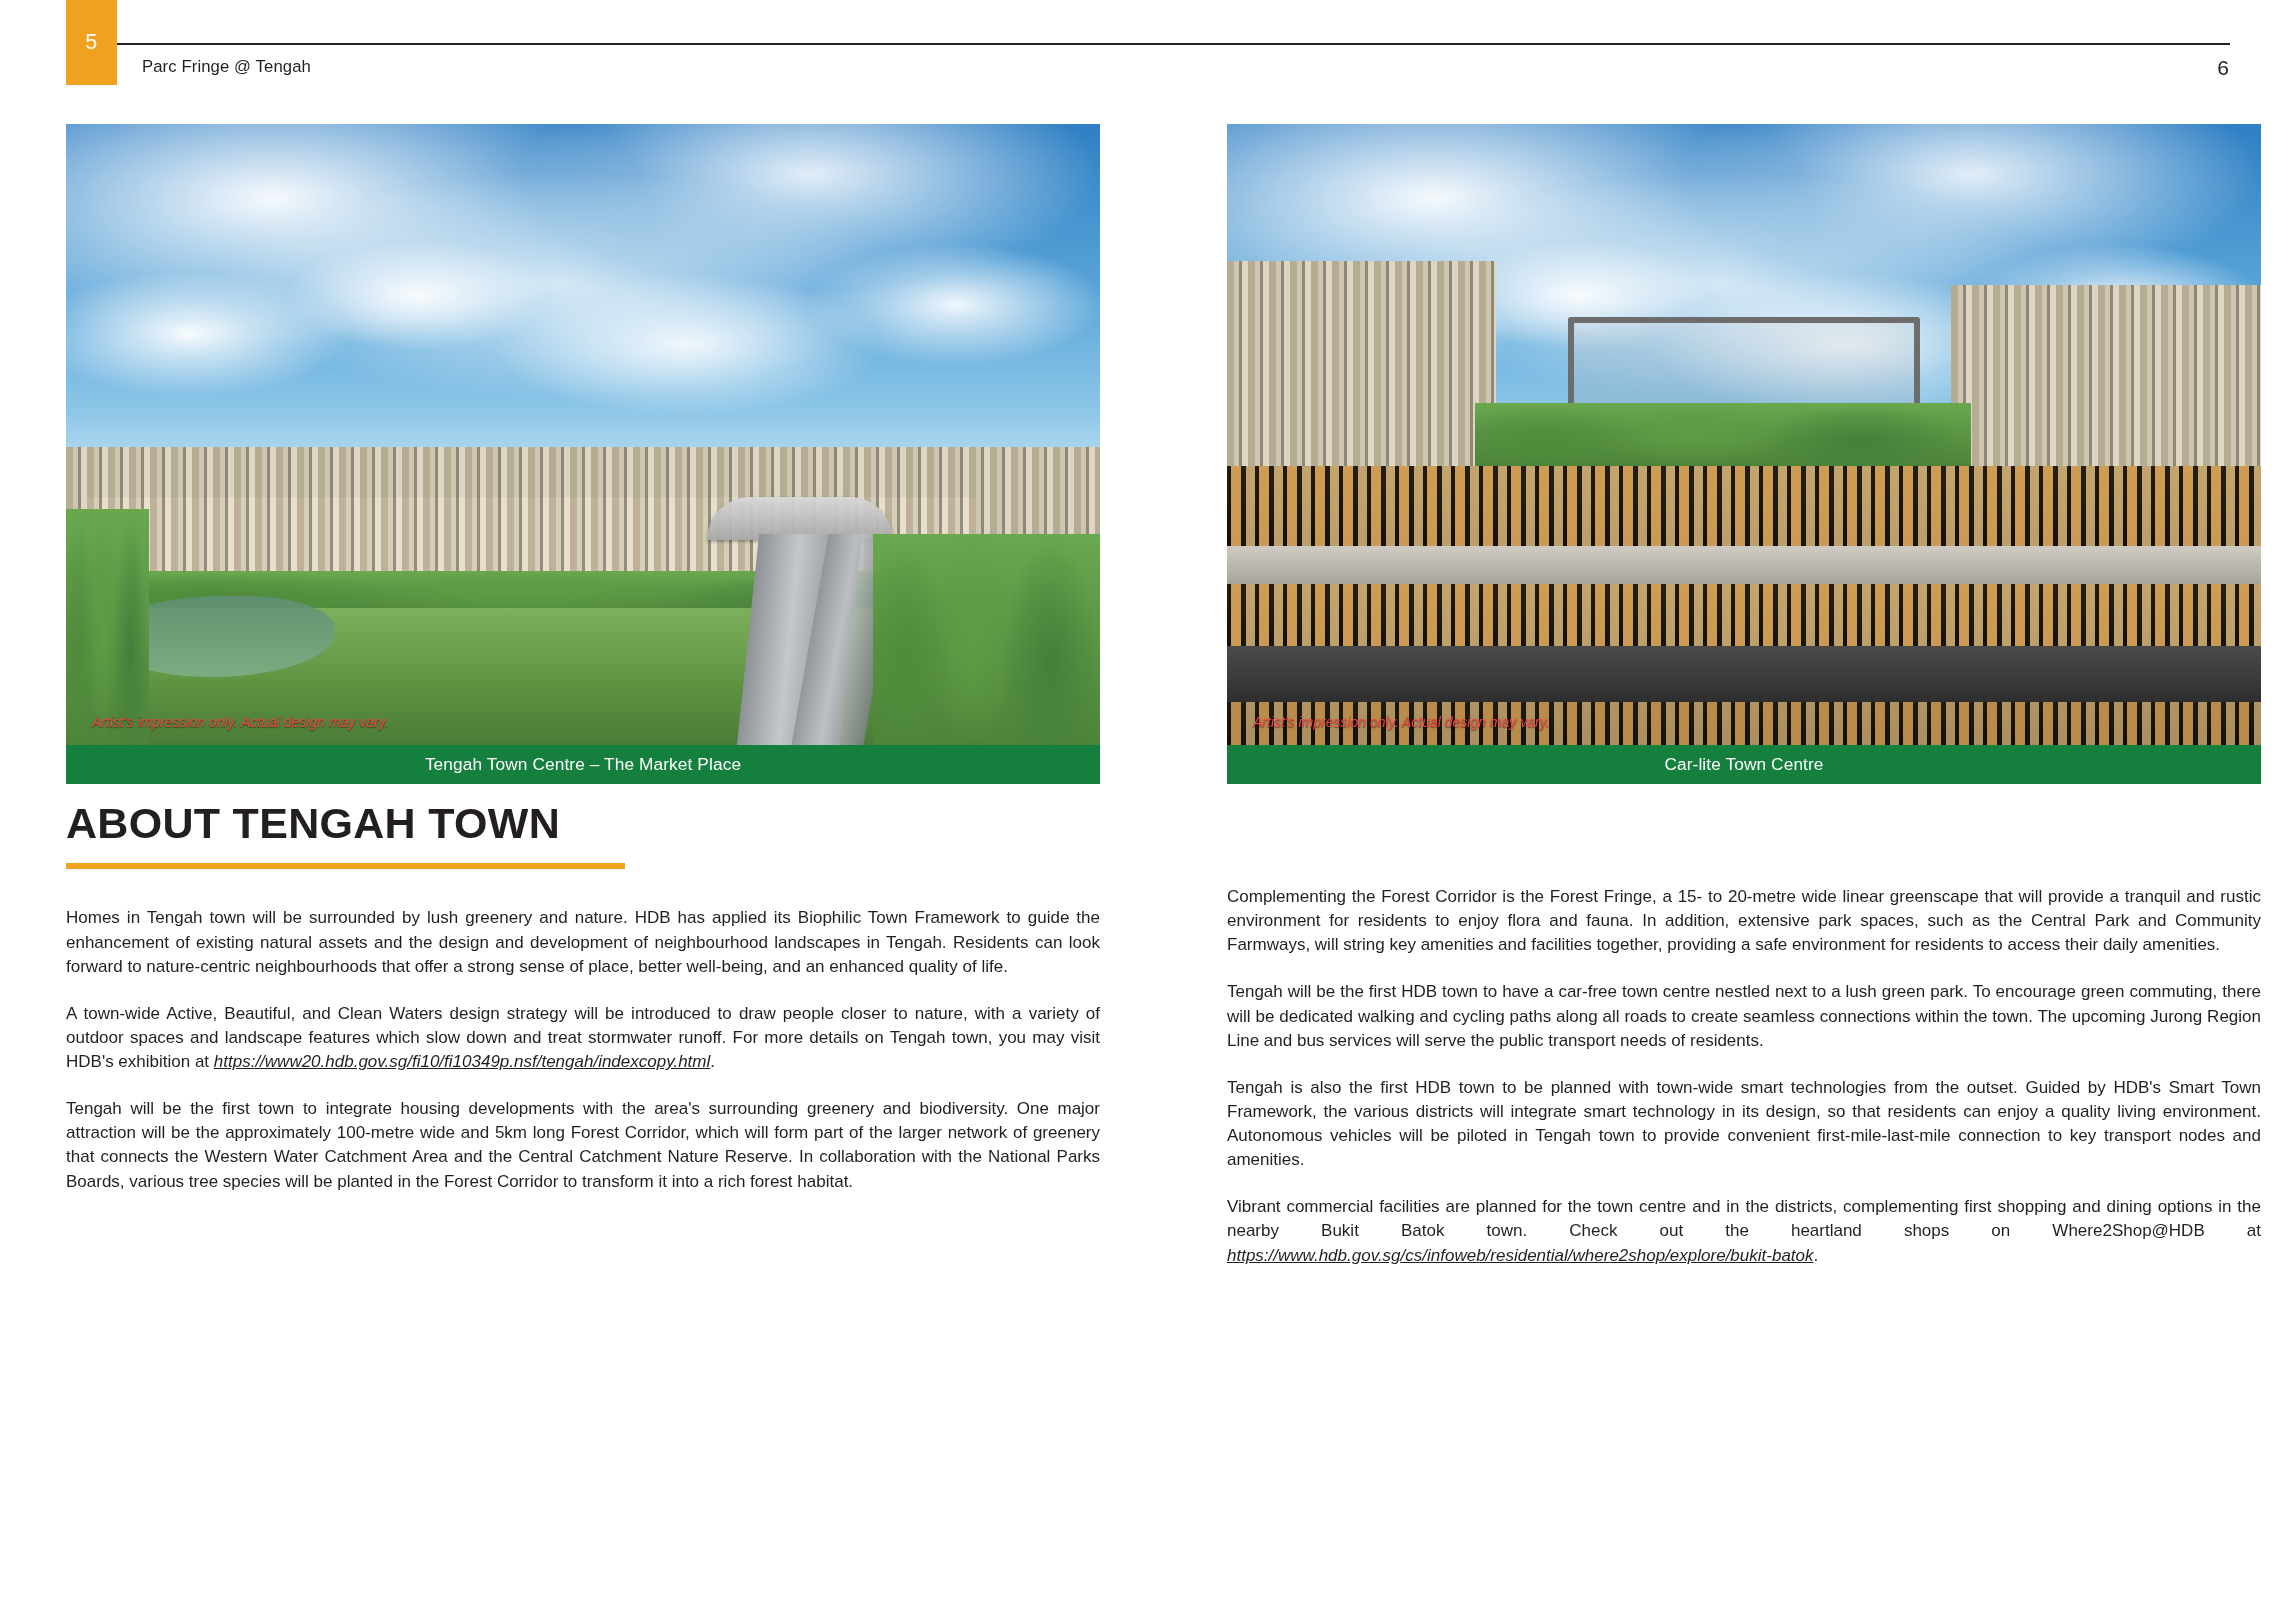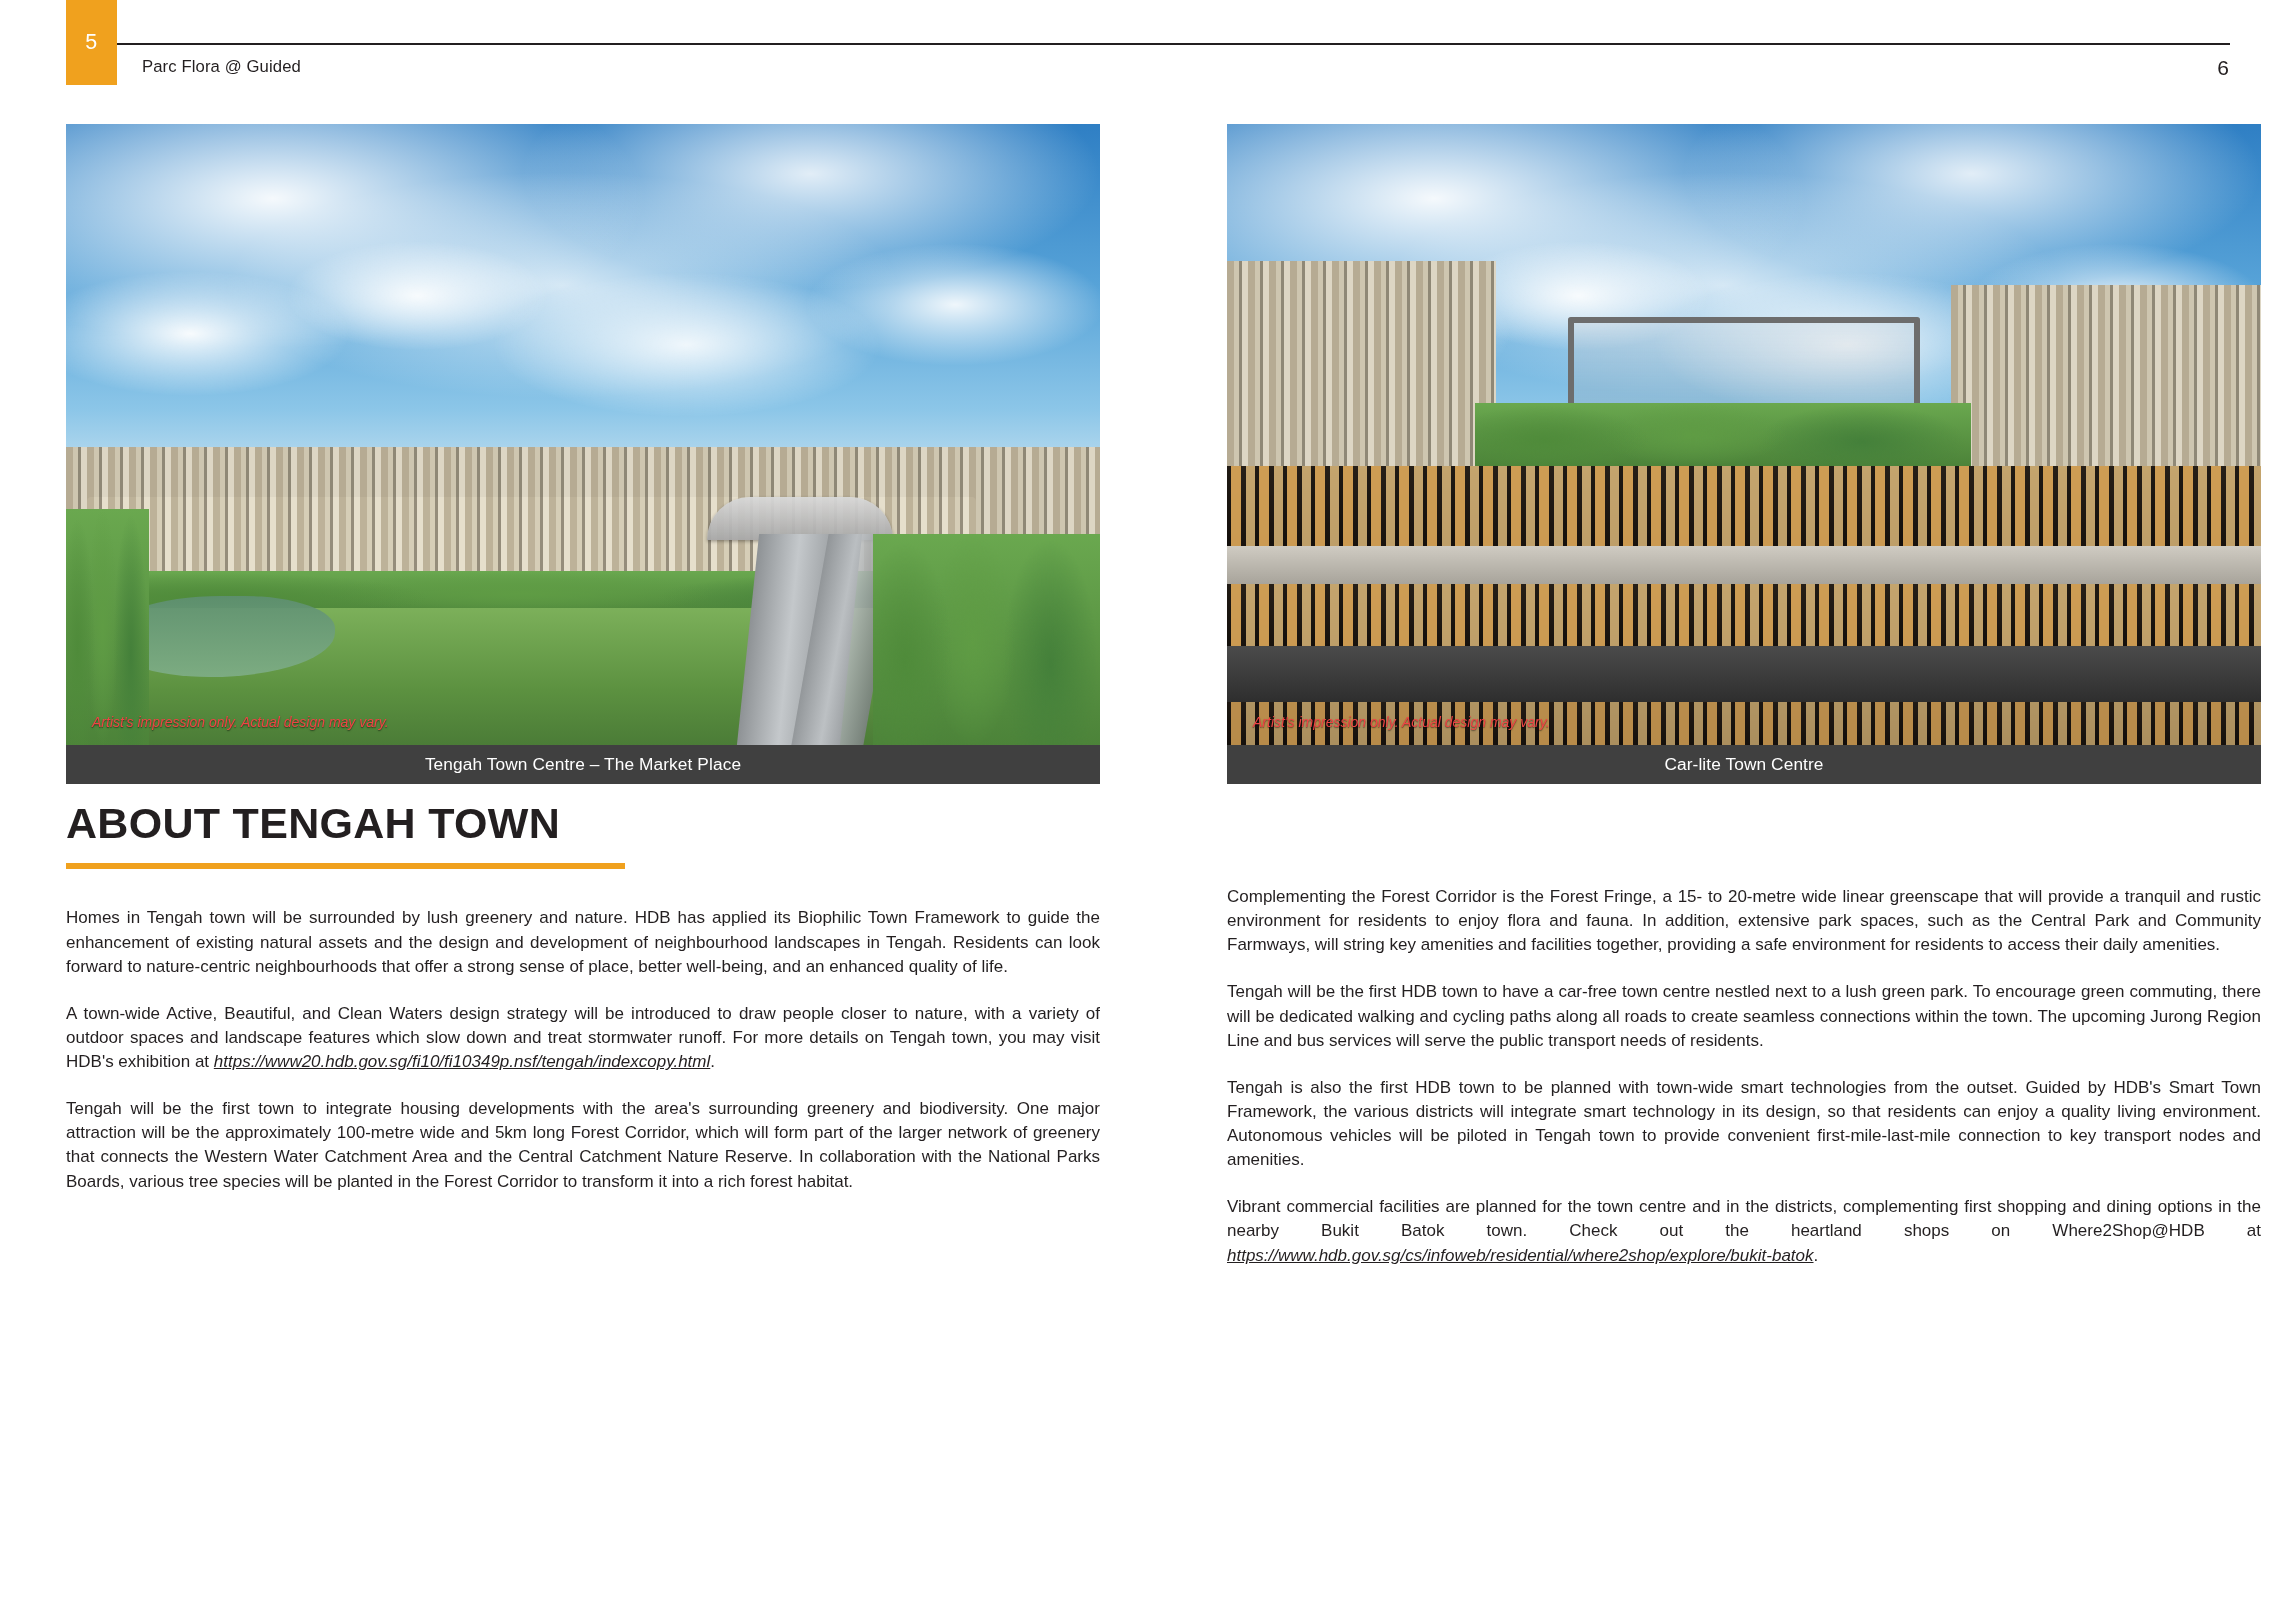--- a/index.html
+++ b/index.html
@@ -84,21 +84,21 @@
   .figure { width: 1034px; }
   .photo {
     position: relative;
     width: 1034px;
     height: 621px;
     overflow: hidden;
   }
   .caption-bar {
     width: 1034px;
     height: 39px;
-    background: #404040;
+    background: #15803d;
     color: #ffffff;
     font-size: 17.3px;
     display: flex;
     align-items: center;
     justify-content: center;
     letter-spacing: 0.1px;
   }
   .artist-note {
     position: absolute;
     left: 26px;
@@ -247,21 +247,21 @@
 </head>
 <body>
 
 <div class="page">
 
   <div class="header">
     <div class="header-rule"></div>
     <div class="page-num-box">
       <span>5</span>
     </div>
-    <div class="header-title">Parc Flora @ Guided</div>
+    <div class="header-title">Parc Fringe @ Tengah</div>
     <div class="header-right-num">6</div>
   </div>
 
   <div class="col-left">
 
     <div class="figure">
       <div class="photo">
         <div class="sky"></div>
         <div class="cloudband"></div>
         <div class="skyline"></div>

